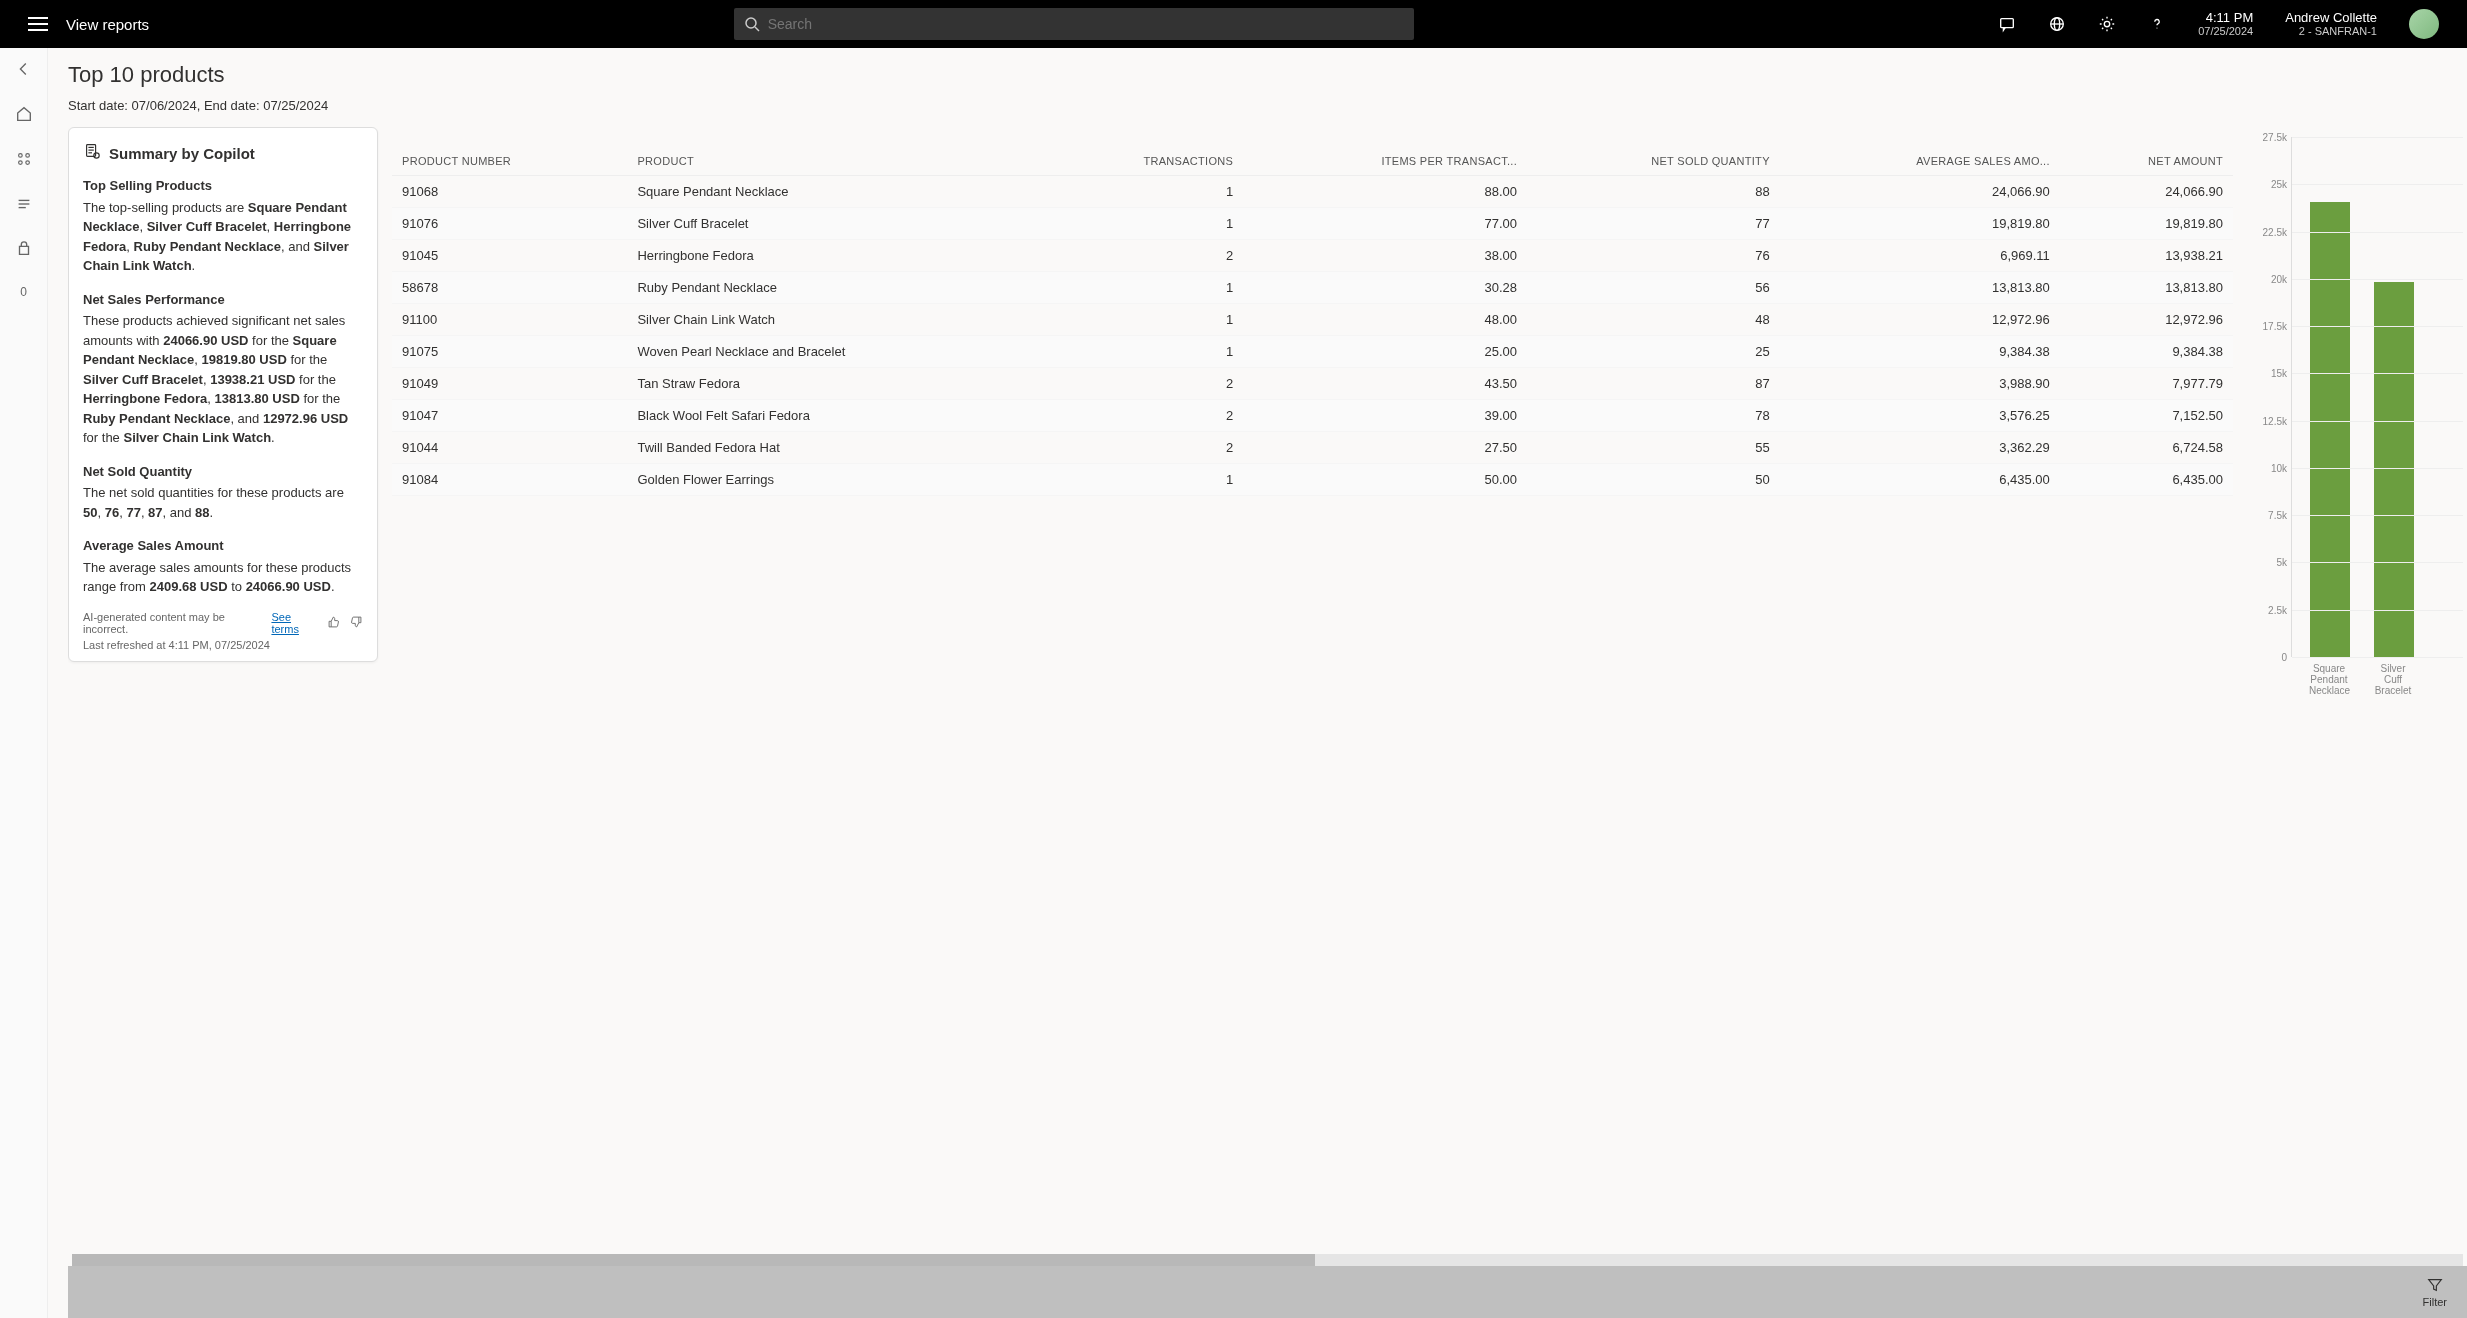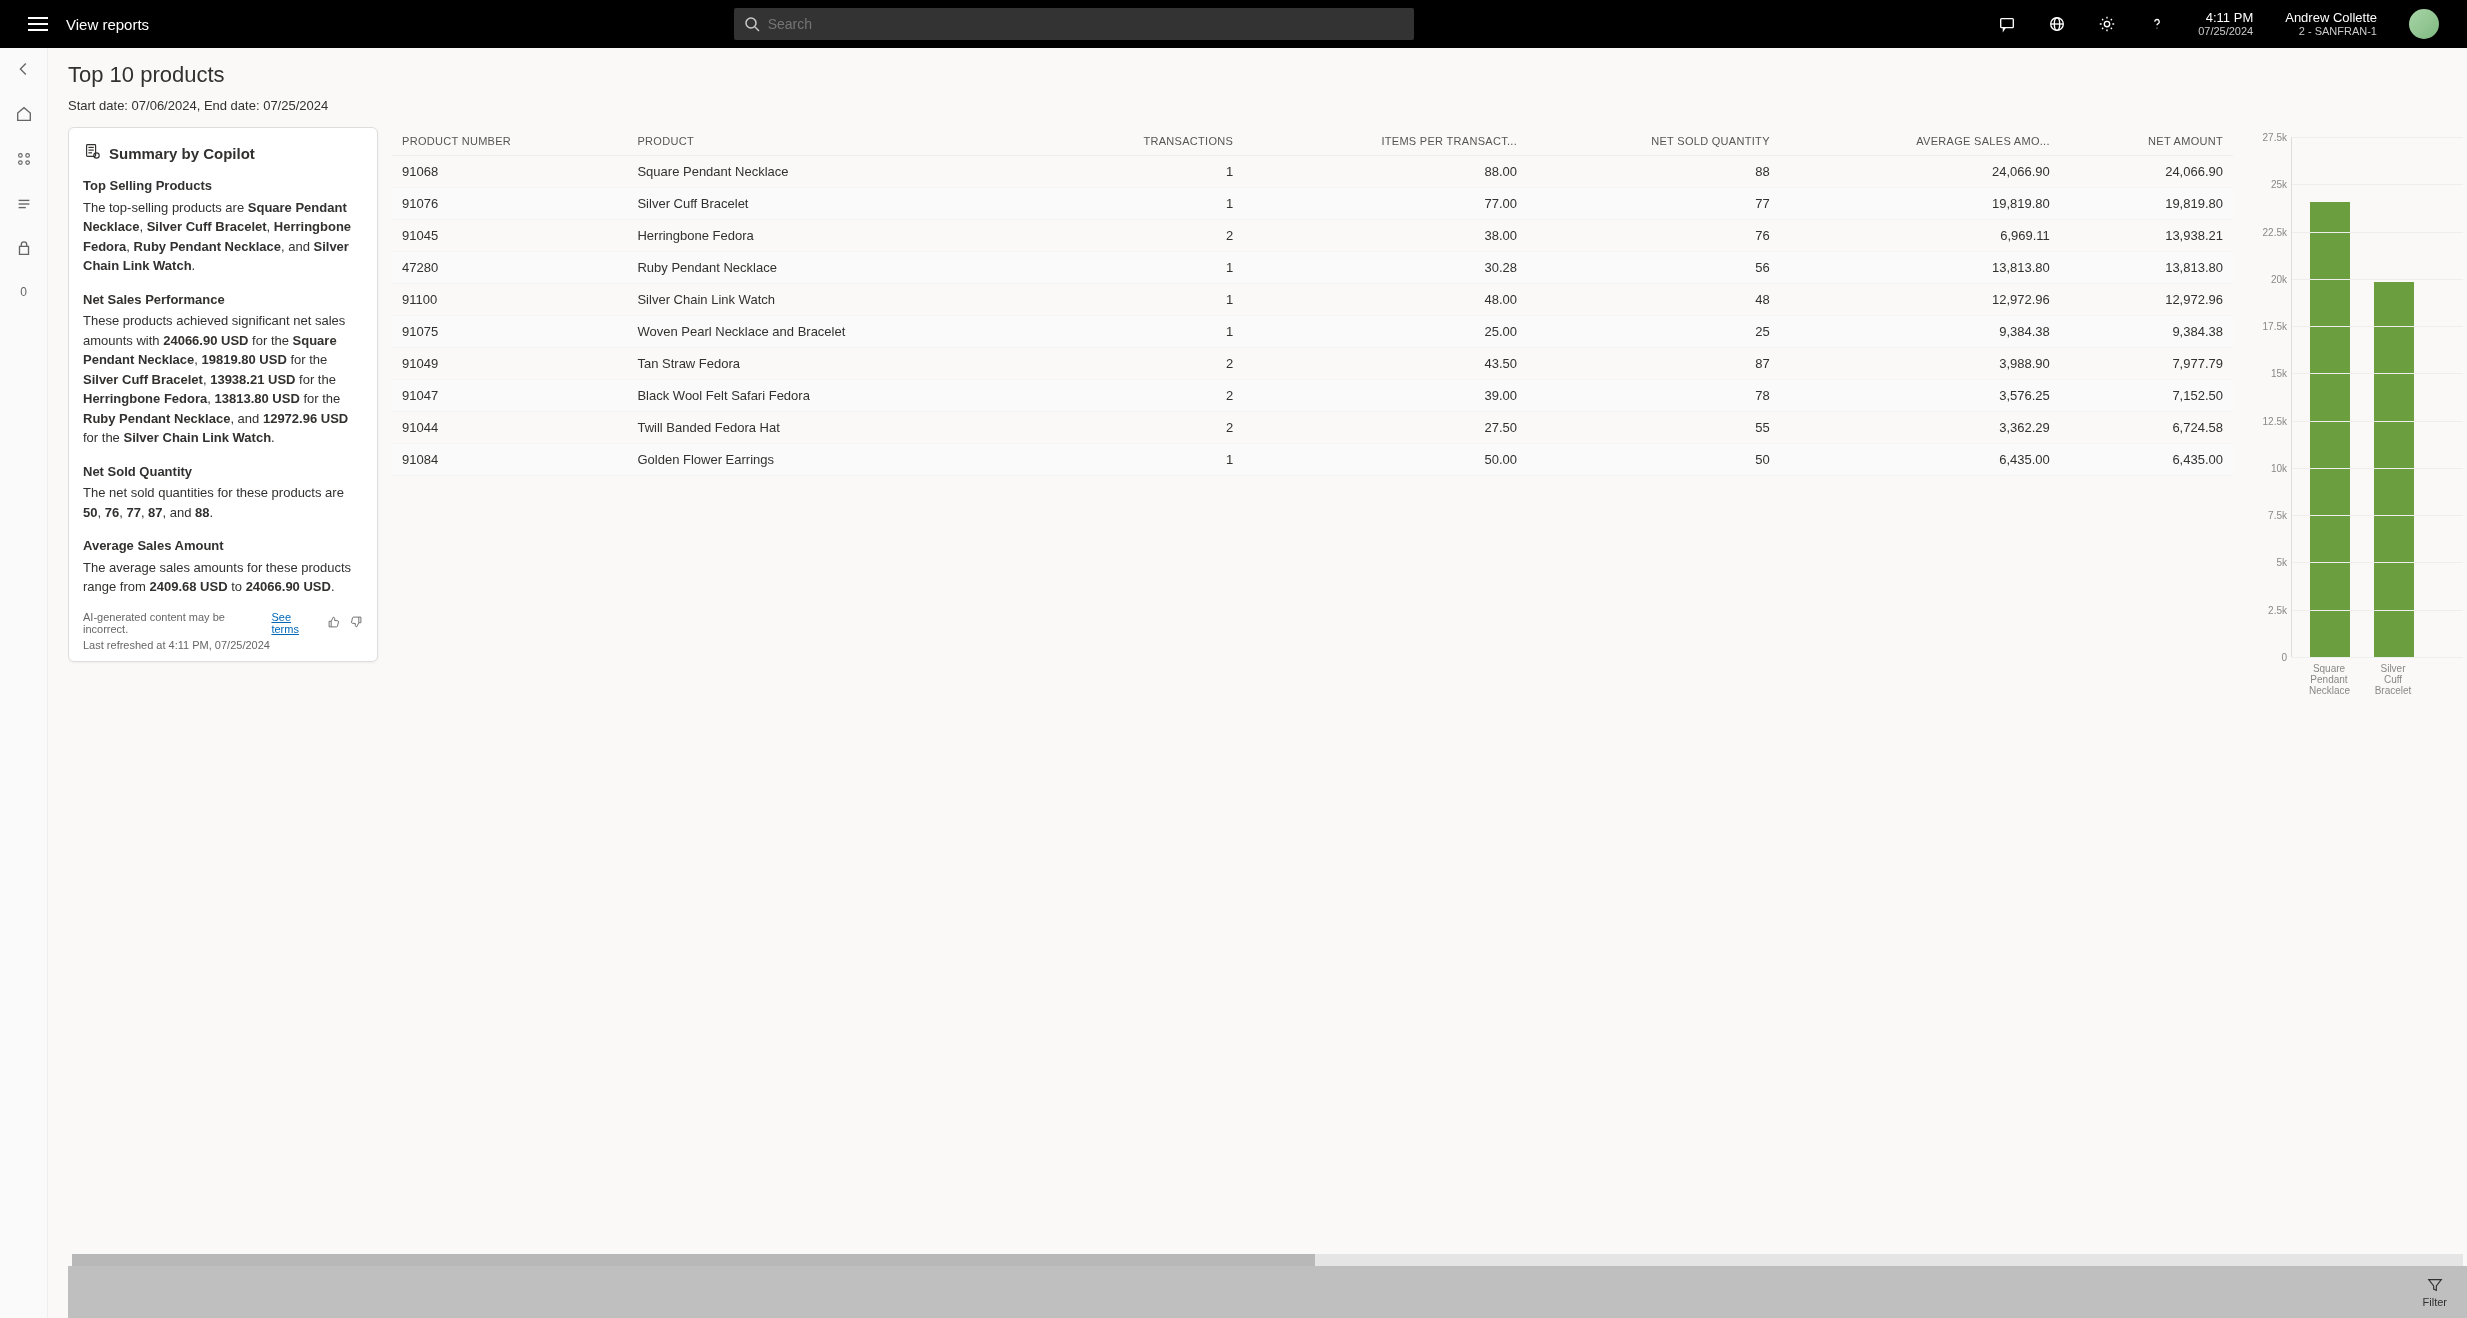--- a/index.html
+++ b/index.html
@@ -39,21 +39,21 @@
 .cp-ico { font-size:16px; }
 .cp-ttl { font-weight:600; font-size:15px; }
 .cp-sec { margin-bottom:14px; line-height:1.5; }
 .cp-sec .h { font-weight:600; margin-bottom:2px; }
 .cp-sec .txt strong { font-weight:600; }
 .cp-foot { font-size:11px; color:#666; display:flex; align-items:center; gap:8px; margin-top:4px; }
 .cp-foot a { color:#0067b8; }
 .cp-ref { font-size:11px; color:#666; margin-top:4px; }
 
 .tablewrap { flex:1; overflow:auto; }
-table { width:100%; border-collapse:collapse; font-size:13px; }
+table { width:100%; border-collapse:collapse; font-size:13px;margin-top:20px; }
 th { text-align:left; font-size:11px; color:#555; font-weight:400; letter-spacing:.3px; padding:8px 10px; border-bottom:1px solid #eee; text-transform:uppercase; white-space:nowrap; }
 td { padding:8px 10px; border-bottom:1px solid #f5f5f5; white-space:nowrap; }
 td.num, th.num { text-align:right; }
 tr.alt { background:#fafafa; }
 
 .chart { width:220px; padding:10px 4px 0 0; overflow:hidden; }
 .chart-inner { position:relative; height:520px; display:flex; }
 .yaxis { width:44px; position:relative; }
 .ytick { position:absolute; right:4px; font-size:10px; color:#888; transform:translateY(-50%); }
 .plot { flex:1; position:relative; border-left:1px solid #ddd; }
@@ -245,21 +245,21 @@
               <tr>
                 <td>91045</td>
                 <td>Herringbone Fedora</td>
                 <td class="num">2</td>
                 <td class="num">38.00</td>
                 <td class="num">76</td>
                 <td class="num">6,969.11</td>
                 <td class="num">13,938.21</td>
               </tr>
               <tr class="alt">
-                <td>47280</td>
+                <td>58678</td>
                 <td>Ruby Pendant Necklace</td>
                 <td class="num">1</td>
                 <td class="num">30.28</td>
                 <td class="num">56</td>
                 <td class="num">13,813.80</td>
                 <td class="num">13,813.80</td>
               </tr>
               <tr>
                 <td>91100</td>
                 <td>Silver Chain Link Watch</td>

